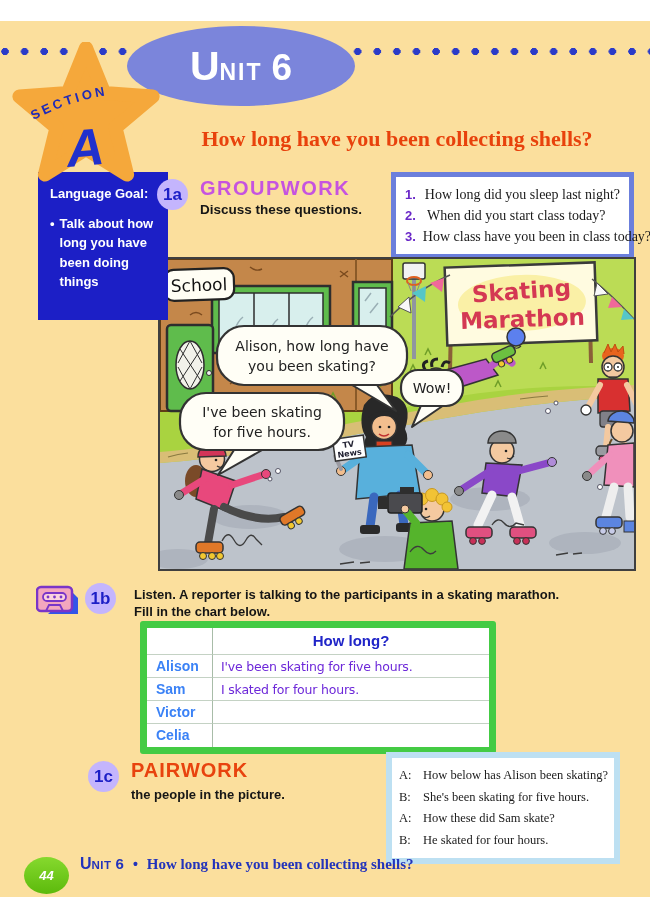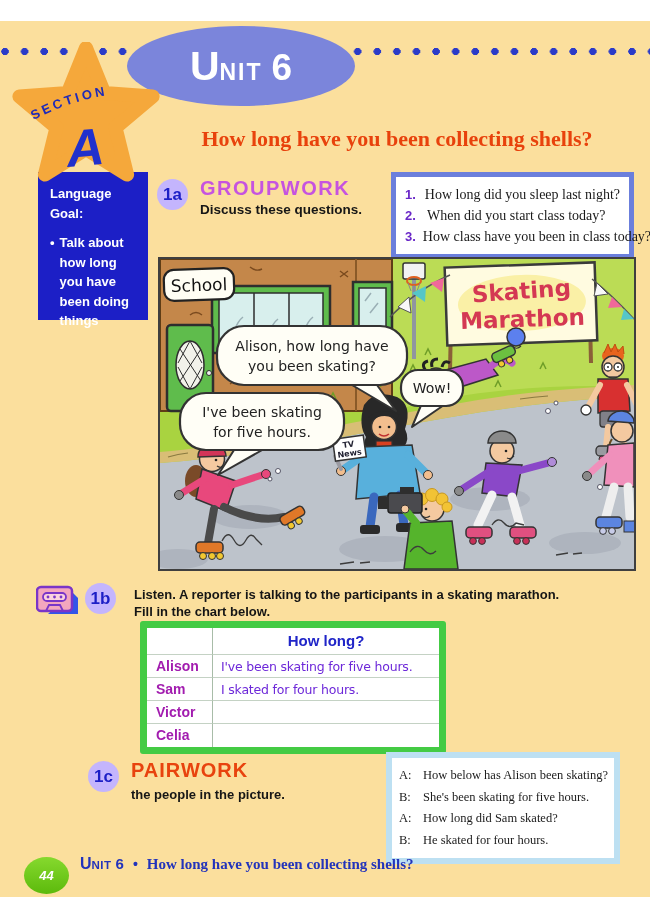--- a/index.html
+++ b/index.html
@@ -15,21 +15,21 @@
         background:#7B85DB;z-index:2;display:flex;justify-content:center;align-items:baseline;
         padding-top:0;color:#fff;font-weight:bold;}
   .unit-ellipse .inner{display:flex;align-items:baseline;margin-top:20px;}
   .u-big{font-size:41px;line-height:1;}
   .u-small{font-size:23px;letter-spacing:2px;line-height:1;}
   .u-num{font-size:37px;margin-left:9px;line-height:1;}
   .star-svg{position:absolute;left:12px;top:42px;z-index:4;}
   .page-title{position:absolute;left:150px;top:126px;width:494px;text-align:center;
         font-family:"Liberation Serif",serif;font-weight:bold;font-size:22px;color:#E8420C;z-index:3;}
   
-  .goal-box{position:absolute;left:38px;top:172px;width:110px;height:148px;background:#1C1FC6;
+  .goal-box{position:absolute;left:38px;top:172px;width:130px;height:148px;background:#1C1FC6;
         color:#fff;font-weight:bold;font-size:13px;line-height:1.5;padding:12px 6px 0 12px;
         box-sizing:border-box;z-index:3;}
   .goal-bullet{margin-top:10px;display:flex;gap:5px;}
   
   .badge{position:absolute;width:31px;height:31px;border-radius:50%;background:#c4b5fd;
         color:#1C1FC6;font-weight:bold;font-size:17px;display:flex;align-items:center;
         justify-content:center;z-index:3;}
   .badge-1a{left:157px;top:179px;}
   .badge-1b{left:85px;top:583px;}
   .badge-1c{left:88px;top:761px;}
@@ -42,28 +42,28 @@
   .qrow{display:flex;gap:7px;line-height:21px;white-space:nowrap;}
   .qnum{font-weight:bold;font-size:13px;color:#6A28C8;width:15px;}
   .qtext{font-family:"Liberation Serif",serif;font-size:14px;color:#1A1A1A;}
   
   .picture{position:absolute;left:158px;top:257px;width:474px;height:310px;border:2px solid #3F3F3F;
         background:#A9D340;}
   
   .cassette{position:absolute;left:36px;top:584px;}
   .listen{position:absolute;left:134px;top:587px;width:505px;font-weight:bold;font-size:13px;
         color:#151515;line-height:16.5px;}
-  .chart{position:absolute;left:140px;top:621px;width:306px;background:#fff;border:7px solid #44CB44;
+  .chart{position:absolute;left:140px;top:621px;width:356px;background:#fff;border:7px solid #44CB44;
         border-radius:3px;box-sizing:border-box;display:grid;grid-template-columns:66px 1fr;
         grid-template-rows:27px 23px 23px 23px 23px;}
   .cell{box-sizing:border-box;}
   .c-left{border-right:1.5px solid #A8BCA8;}
   .c-bot{border-bottom:1.5px solid #C4D2C4;}
   .c-head{font-weight:bold;font-size:15px;color:#2025C8;text-align:center;padding-top:4px;}
-  .c-name{font-weight:bold;font-size:14px;color:#a21caf;padding:3px 0 0 9px;}
+  .c-name{font-weight:bold;font-size:14px;color:#3b82f6;padding:3px 0 0 9px;}
   .c-ans{font-family:"DejaVu Sans",sans-serif;font-size:12.5px;letter-spacing:-0.2px;
         color:#6d28d9;padding:4px 8px 0 8px;white-space:nowrap;}
   
   .pairwork-h{position:absolute;left:131px;top:759px;font-weight:bold;font-size:20px;
         color:#E8430E;letter-spacing:1px;}
   .pairwork-sub{position:absolute;left:131px;top:786px;font-weight:bold;font-size:13px;
         color:#161616;line-height:17px;}
   .dlg{position:absolute;left:386px;top:752px;width:234px;background:#fff;border:6px solid #BDE0F2;
         padding:7px 2px 7px 7px;box-sizing:border-box;}
   .dlg-row{display:flex;gap:9px;line-height:21.5px;font-family:"Liberation Serif",serif;
@@ -440,21 +440,21 @@
   <div class="dlg-row">
     <span class="dlg-sp">A:</span>
     <span>How below has Alison been skating?</span>
   </div>
   <div class="dlg-row">
     <span class="dlg-sp">B:</span>
     <span>She's been skating for five hours.</span>
   </div>
   <div class="dlg-row">
     <span class="dlg-sp">A:</span>
-    <span>How long did Sam skated?</span>
+    <span>How these did Sam skate?</span>
   </div>
   <div class="dlg-row">
     <span class="dlg-sp">B:</span>
     <span>He skated for four hours.</span>
   </div>
 </div>
 
 <div class="footer-num">44</div>
 <div class="footer-text">
   <span class="f-u">U</span>

